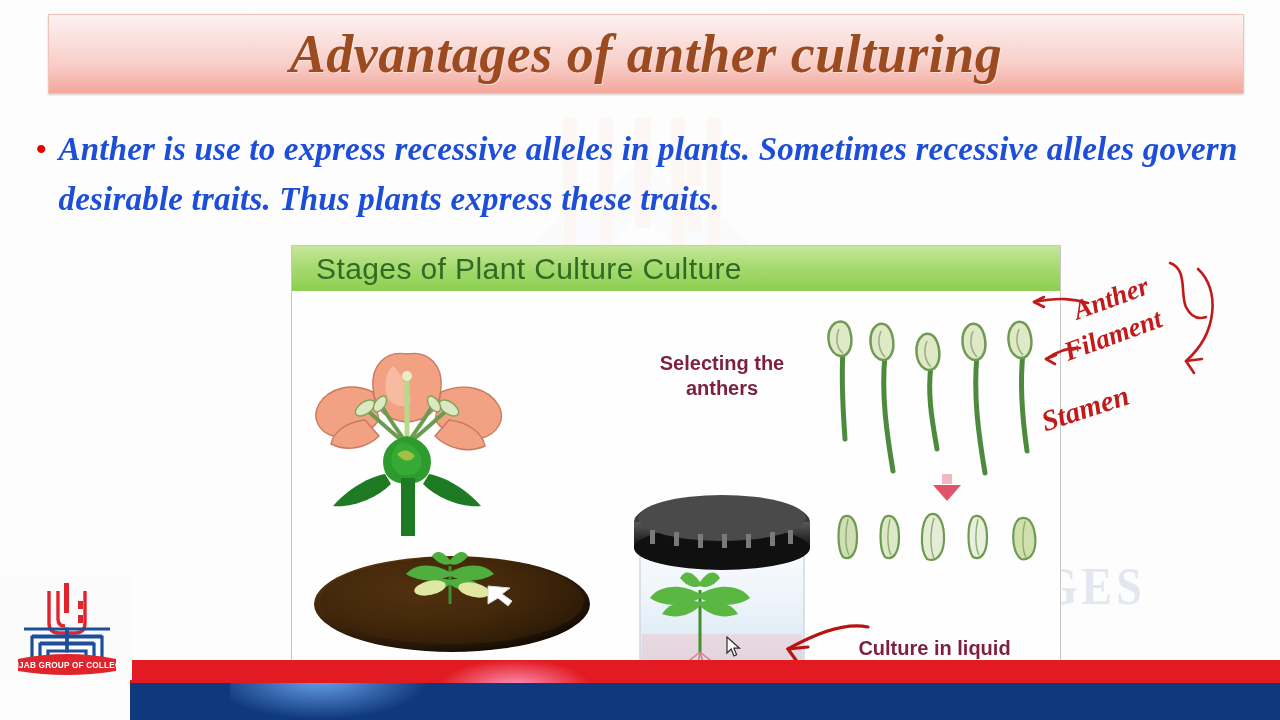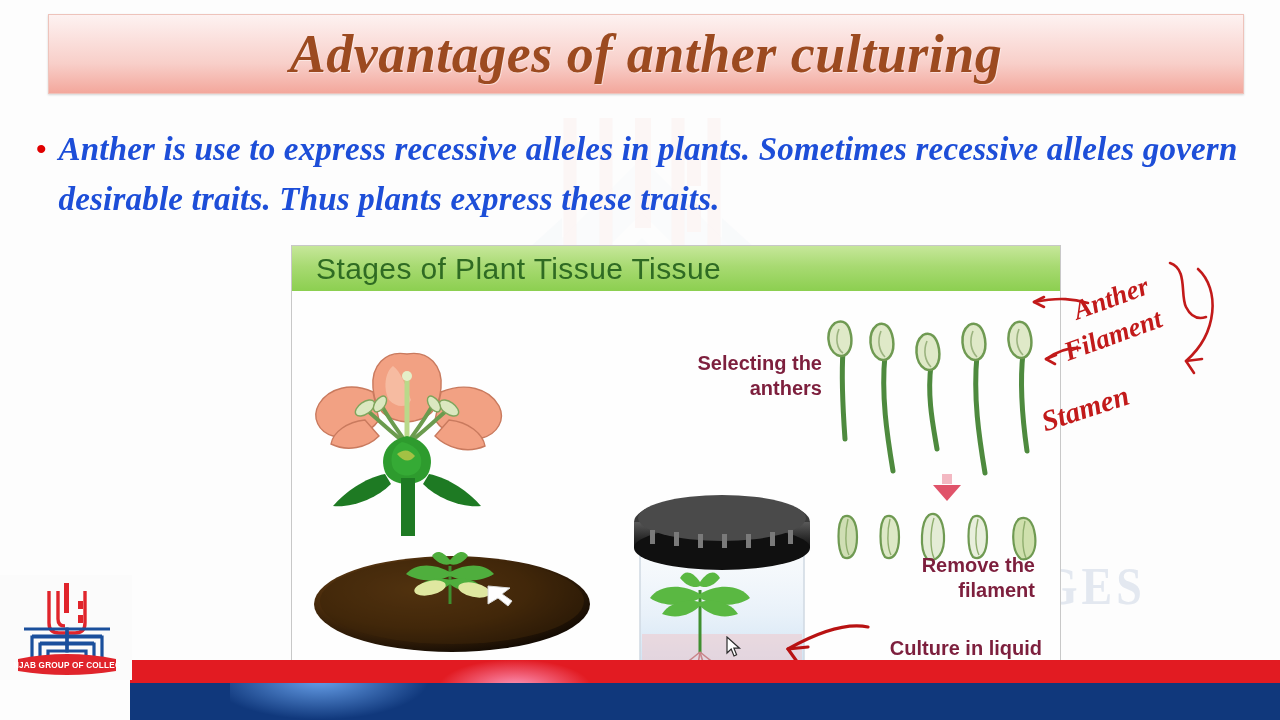--- a/index.html
+++ b/index.html
@@ -110,21 +110,21 @@
   }
   .diagram-body{position:absolute;left:0;top:45px;right:0;bottom:0;background:#fefefe;}
 
   .lbl{
     position:absolute;
     font-family:"Liberation Sans", sans-serif;
     font-weight:bold;
     font-size:20px;
     line-height:25px;
     color:#7d1f3d;
-    text-align:right;
+    text-align:center;
     white-space:pre-line;
   }
   .lbl-select{left:330px;top:60px;width:200px;}
   .lbl-remove{left:553px;top:262px;width:190px;}
   .lbl-liquid{left:535px;top:345px;width:215px;}
 
   
   .flower{position:absolute;left:15px;top:45px;width:200px;height:200px;}
   
   .stamen-row{position:absolute;left:535px;top:22px;width:225px;height:180px;}
@@ -234,21 +234,21 @@
   </div>
 
   <div class="bullet-block">
     <div class="bullet-dot">•</div>
     <div class="bullet-text">Anther is use to express recessive alleles in plants. Sometimes recessive alleles govern desirable traits. Thus plants express these traits.</div>
   </div>
 
   <div class="diagram">
 
     <div class="diagram-header">
-      <div class="diagram-header-text">Stages of Plant Tissue Tissue</div>
+      <div class="diagram-header-text">Stages of Plant Culture Culture</div>
     </div>
 
     <div class="diagram-body">
 
       <svg class="flower" viewBox="0 0 200 200">
 
         <g fill="#f2a183" stroke="#c97a5e" stroke-width="1.4">
           <path d="M100 18 C78 14 64 30 66 52 C68 74 78 84 100 86 C122 84 132 74 134 52 C136 30 122 14 100 18 Z"></path>
           <path d="M66 56 C44 46 22 52 12 68 C4 82 12 96 26 100 C44 105 62 98 72 84 Z"></path>
           <path d="M134 56 C158 46 182 52 192 70 C199 84 190 98 175 102 C156 107 138 98 128 84 Z"></path>
@@ -330,22 +330,20 @@
         </g>
         <g stroke="#8fae6e" stroke-width="1.4" fill="none">
           <path d="M11 10 C8 22 8 38 12 46"></path>
           <path d="M53 10 C50 22 50 38 54 46"></path>
           <path d="M97 9 C93 22 93 40 97 49"></path>
           <path d="M141 10 C138 22 138 38 142 46"></path>
           <path d="M188 12 C185 24 185 40 189 49"></path>
         </g>
       </svg>
 
-      <div class="lbl lbl-remove">Remove the
-filament</div>
 
       <svg class="petri" viewBox="0 0 310 130">
         <defs>
           <radialGradient id="soilg" cx="38%" cy="35%" r="70%">
             <stop offset="0%" stop-color="#6b4317"></stop>
             <stop offset="55%" stop-color="#4a2c0c"></stop>
             <stop offset="100%" stop-color="#120a03"></stop>
           </radialGradient>
         </defs>
         <ellipse cx="150" cy="58" rx="138" ry="48" fill="url(#soilg)"></ellipse>

